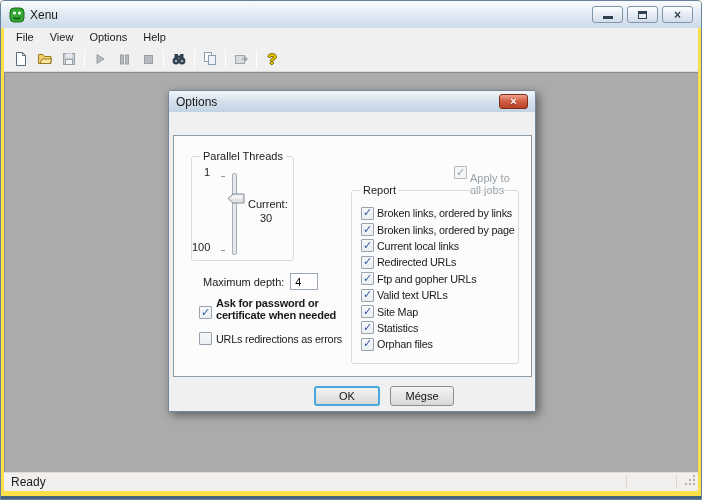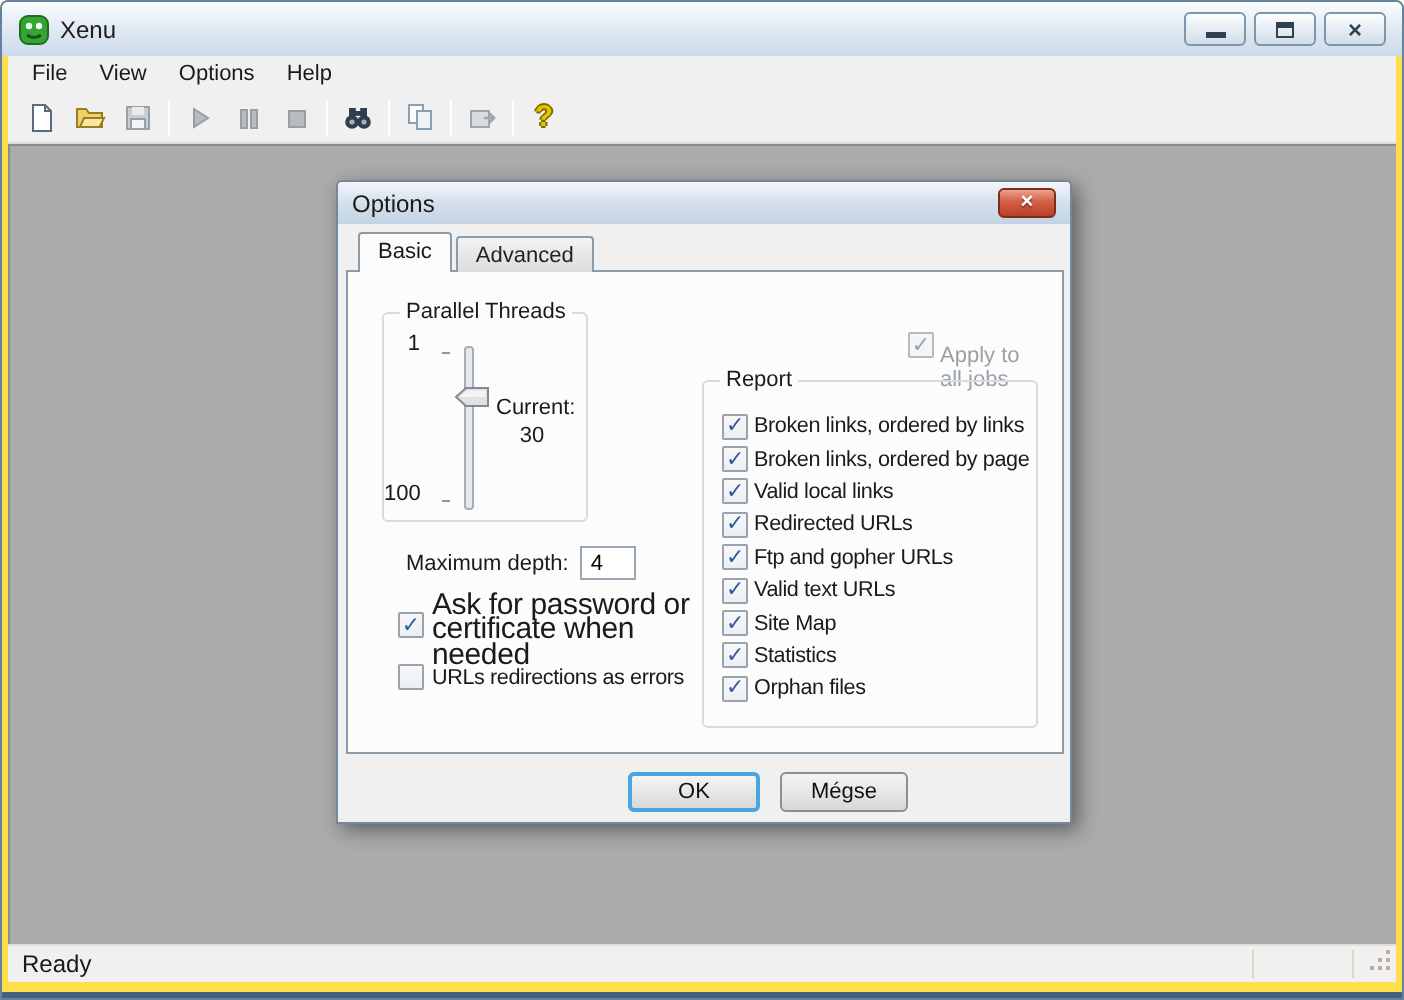--- a/index.html
+++ b/index.html
@@ -105,21 +105,21 @@
   .chk-row { display:flex; align-items:center; gap:3px; height:16.4px;
     font-size:10.8px; letter-spacing:-0.2px; }
 
   
   .maxdepth-row { position:absolute; left:29px; top:137px; display:flex; align-items:center; gap:6px; }
   .depth-input { width:28px; height:17px; border:1px solid #9aa8b5; font-size:11px;
     font-family:"Liberation Sans",sans-serif; padding-left:4px; background:#fff; }
   .pw-row { position:absolute; left:25px; top:161px; display:flex; gap:4px; width:150px; }
   .pw-row .chk { margin-top:9px; }
   .pw-row .chk-label { white-space:normal; width:132px; line-height:12.4px;
-    font-size:15px; letter-spacing:-0.2px; }
+    font-size:11px; letter-spacing:-0.2px;font-weight:bold; }
   .redir-row { position:absolute; left:25px; top:196px; display:flex; align-items:center; gap:4px;
     font-size:10.8px; letter-spacing:-0.2px; }
 
   
   .dlg-btn { position:absolute; top:295px; height:20px; border-radius:3px; font-size:11px;
     display:flex; align-items:center; justify-content:center;
     background:linear-gradient(#f4f4f4,#e8e8e8 45%,#d8d8d8); color:#111; }
   .btn-ok { left:145px; width:66px; border:2px solid #46a8de; }
   .btn-cancel { left:221px; width:64px; border:1px solid #8e8e8e; }
 </style>
@@ -249,24 +249,20 @@
   </div>
 
   <div class="dialog">
     <div class="dlg-titlebar">
       <span>Options</span>
       <span class="dlg-close">
         <span>×</span>
       </span>
     </div>
 
-    <div class="tabs">
-      <div class="tab active">Basic</div>
-      <div class="tab inactive">Advanced</div>
-    </div>
 
     <div class="tabpage">
 
       <div class="groupbox gb-threads">
         <span class="gb-label">Parallel Threads</span>
         <span class="pt-min">1</span>
         <span class="pt-max">100</span>
         <span class="pt-tick t1"></span>
         <span class="pt-tick t2"></span>
         <div class="pt-track"></div>
@@ -299,21 +295,21 @@
           <div class="chk-row">
             <span class="chk">
                 <i>✓</i>
               </span>
             <span class="chk-label">Broken links, ordered by page</span>
           </div>
           <div class="chk-row">
             <span class="chk">
                 <i>✓</i>
               </span>
-            <span class="chk-label">Valid local links</span>
+            <span class="chk-label">Current local links</span>
           </div>
           <div class="chk-row">
             <span class="chk">
                 <i>✓</i>
               </span>
             <span class="chk-label">Redirected URLs</span>
           </div>
           <div class="chk-row">
             <span class="chk">
                 <i>✓</i>

